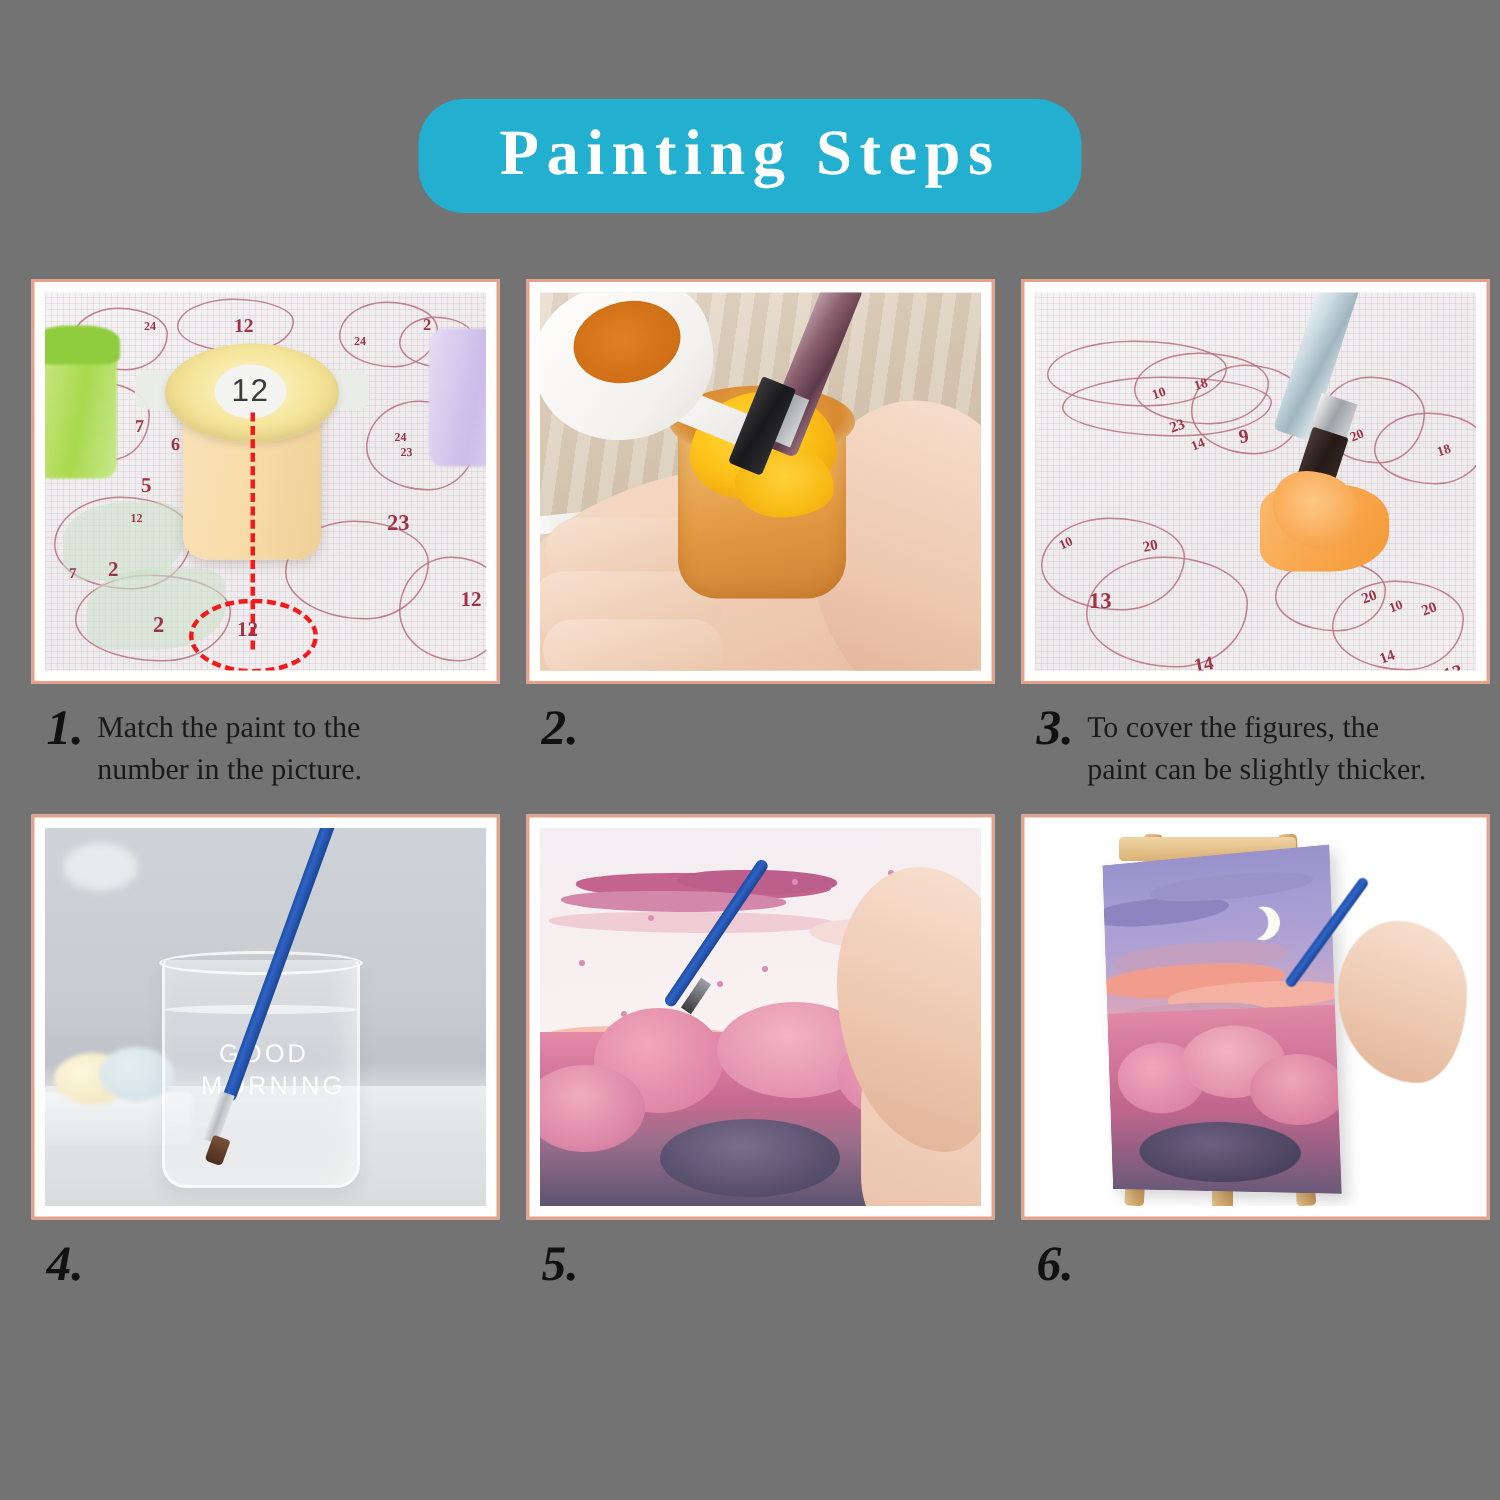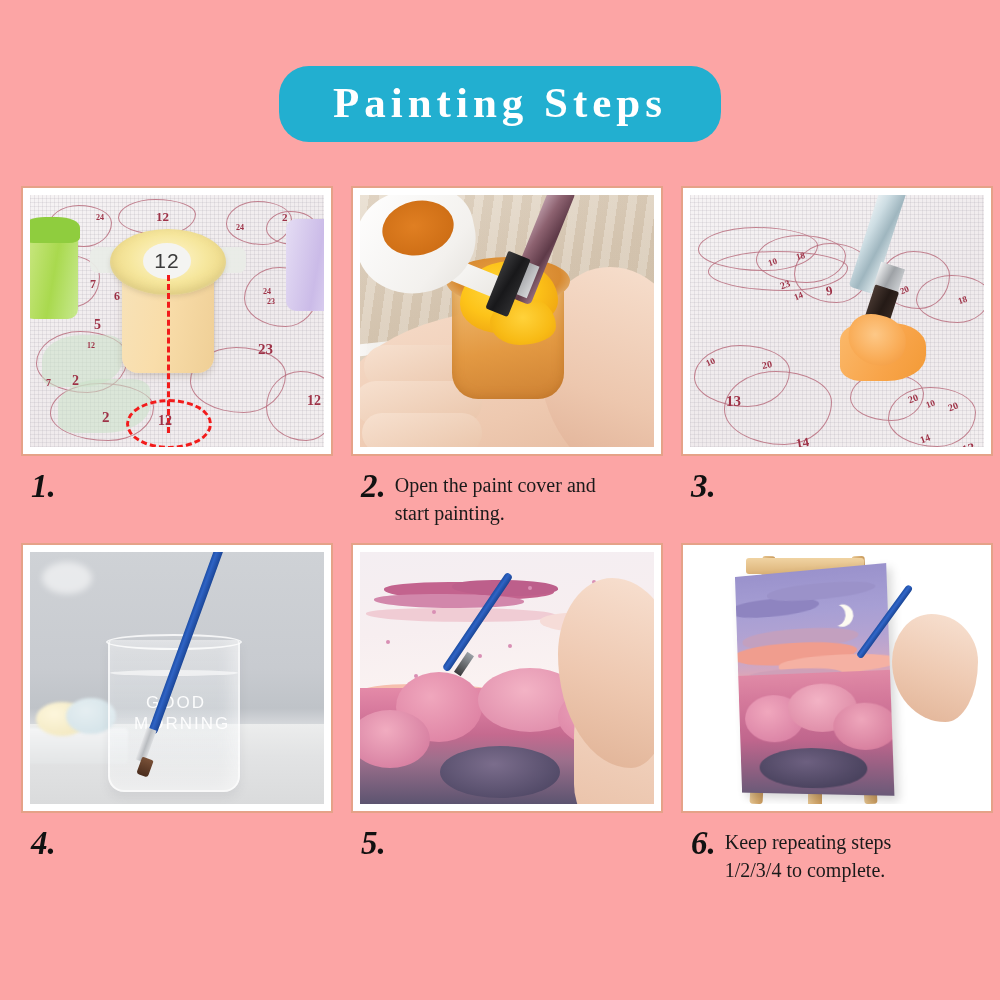--- a/index.html
+++ b/index.html
@@ -3,21 +3,21 @@
 <meta charset="utf-8">
 <title>Painting Steps</title>
 <style>
   * { box-sizing: border-box; margin: 0; padding: 0; }
   html, body {
     width: 1000px; height: 1000px;
     background: #ffffff;
     font-family: "Liberation Serif", "DejaVu Serif", serif;
     overflow: hidden;
   }
-  .page { position: relative; width: 1000px; height: 1000px; background:#fca5a5; }
+  .page { position: relative; width: 1000px; height: 1000px; background:#737373; }
 
   
   .title-wrap {
     position: absolute; top: 66px; left: 0; width: 1000px;
     display: flex; justify-content: center;
   }
   .title-pill {
     background: #22afd0;
     border-radius: 30px;
     padding: 14px 46px 17px 46px;
@@ -483,20 +483,22 @@
           <div class="pot pot-lid"></div>
           <div class="pot-sticker">12</div>
 
           <div class="dash-line"></div>
           <div class="dash-ellipse"></div>
           <div class="numtxt" style="left:128px; top:218px; font-size:14px;">12</div>
         </div>
       </div>
       <div class="caption">
         <span class="step-num">1.</span>
+        <span class="step-text">Match the paint to the
+number in the picture.</span>
       </div>
     </div>
 
     <div class="cell">
       <div class="frame">
         <div class="photo">
           <div class="p2-bg"></div>
           <div class="p2-wood"></div>
           <div class="p2-pencil"></div>
 
@@ -515,22 +517,20 @@
           <div class="p2-lid"></div>
           <div class="p2-lid-inner"></div>
 
           <div class="p2-brush-handle"></div>
           <div class="p2-ferrule"></div>
           <div class="p2-bristles"></div>
         </div>
       </div>
       <div class="caption">
         <span class="step-num">2.</span>
-        <span class="step-text">Open the paint cover and
-start painting.</span>
       </div>
     </div>
 
     <div class="cell">
       <div class="frame">
         <div class="photo">
           <div class="canvas-bg"></div>
 
           <div class="blob" style="left:8px;   top:32px;  width:120px;height:44px;"></div>
           <div class="blob" style="left:18px;  top:56px;  width:140px;height:40px;"></div>
@@ -563,20 +563,22 @@
           <div class="p3-stroke"></div>
           <div class="p3-stroke2"></div>
           <div class="p3-brush-h"></div>
           <div class="p3-ferrule"></div>
           <div class="p3-bristles"></div>
           <div class="p3-wet"></div>
         </div>
       </div>
       <div class="caption">
         <span class="step-num">3.</span>
+        <span class="step-text">To cover the figures, the
+paint can be slightly thicker.</span>
       </div>
     </div>
 
     <div class="cell">
       <div class="frame">
         <div class="photo">
           <div class="p4-bg"></div>
           <div class="p4-blurtop"></div>
           <div class="p4-table"></div>
           <div class="p4-tray"></div>
@@ -680,19 +682,17 @@
             <div style="position:absolute; left:20px; bottom:6px;  width:110px;height:40px; border-radius:50%;
                         background: radial-gradient(ellipse at 45% 35%, #6d6080, #3d3852);"></div>
           </div>
 
           <div class="p6-hand"></div>
           <div class="p6-brush"></div>
         </div>
       </div>
       <div class="caption">
         <span class="step-num">6.</span>
-        <span class="step-text">Keep repeating steps
-1/2/3/4 to complete.</span>
       </div>
     </div>
 
   </div>
 </div>
 
 </body></html>

